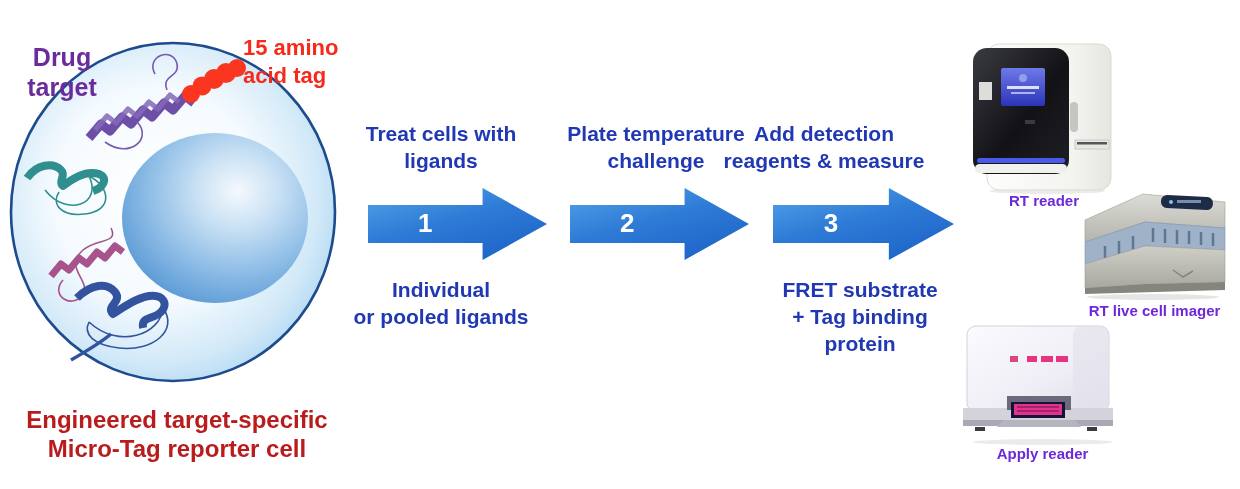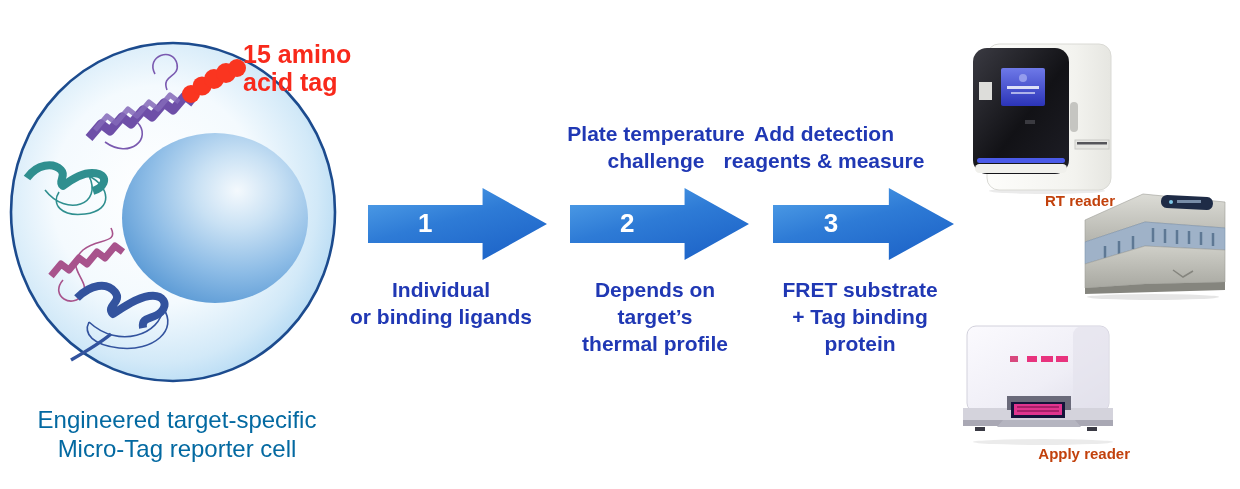--- a/index.html
+++ b/index.html
@@ -9,26 +9,26 @@
   }
   .abs{position:absolute;}
   .prewrap{white-space:pre-line;}
 
   
   .drug-label{
     left:12px;top:42px;width:100px;
     color:#6A2C9B;font-size:25px;font-weight:700;line-height:30px;text-align:center;
   }
   .tag-label{
-    left:243px;top:40px;width:110px;
-    color:#F8291B;font-size:25px;font-weight:700;line-height:28px;text-align:left;
+    left:243px;top:34px;width:110px;
+    color:#F8291B;font-size:22px;font-weight:700;line-height:28px;text-align:left;
   }
   .cell-caption{
     left:18px;top:405px;width:318px;
-    color:#0369a1;font-size:24px;font-weight:400;line-height:29px;text-align:center;
+    color:#b91c1c;font-size:24px;font-weight:700;line-height:29px;text-align:center;
   }
 
   
   .step-top,.step-bottom{
     color:#2038B4;font-size:21px;font-weight:600;line-height:27px;text-align:center;
   }
   .step-top{top:120px;width:220px;}
   .step-bottom{top:276px;width:240px;}
 
   
@@ -38,21 +38,21 @@
     clip-path:polygon(0% 23.5%,64% 23.5%,64% 0%,100% 50%,64% 100%,64% 76.5%,0% 76.5%);
   }
   .arrow-num{
     position:absolute;left:0;top:23.5%;height:53%;width:64%;
     display:flex;align-items:center;justify-content:center;
     color:#ffffff;font-size:26px;font-weight:700;
   }
 
   
   .inst-label{
-    color:#c2410c;font-size:15px;font-weight:700;text-align:right;
+    color:#6d28d9;font-size:15px;font-weight:700;text-align:center;
   }
 </style>
 </head>
 <body>
 
 <div class="canvas">
 
   <svg class="abs" style="left:5px;top:30px;" width="340" height="360" viewBox="0 0 340 360">
     <defs>
       <radialGradient id="gCell" cx="45%" cy="45%" r="62%">
@@ -99,39 +99,40 @@
       <path d="M 58 250 c -14 16 10 30 20 14 c 8 -14 -20 -26 0 -44 c 14 -12 36 -6 28 -22" stroke="#A8538C" stroke-width="1.6"></path>
     </g>
 
     <g fill="none" stroke-linejoin="round">
       <path d="M 72 268 c 14 -14 30 -16 38 -6 c 8 10 -10 14 -2 22 c 12 -8 24 -16 36 -18 c 14 -2 20 8 12 16 c -8 8 -20 4 -18 16" stroke="#33539E" stroke-width="8"></path>
       <path d="M 84 292 c 30 28 72 12 74 -14 c 16 22 -10 44 -44 40 c -26 -3 -36 -14 -30 -26" stroke="#33539E" stroke-width="1.6"></path>
       <path d="M 66 330 c 14 -8 28 -16 40 -26" stroke="#33539E" stroke-width="3.5"></path>
     </g>
   </svg>
 
+  <div class="abs drug-label prewrap">Drug
+target</div>
   <div class="abs tag-label prewrap">15 amino
 acid tag</div>
   <div class="abs cell-caption prewrap">Engineered target-specific
 Micro-Tag reporter cell</div>
 
+  <div class="abs step-top prewrap" style="left:331px;">Treat cells with
+ligands</div>
   <div class="abs arrow" style="left:368px;top:188px;width:179px;">
     <span class="arrow-num">1</span>
   </div>
   <div class="abs step-bottom prewrap" style="left:321px;">Individual
-or binding ligands</div>
+or pooled ligands</div>
 
   <div class="abs step-top prewrap" style="left:546px;">Plate temperature
 challenge</div>
   <div class="abs arrow" style="left:570px;top:188px;width:179px;">
     <span class="arrow-num">2</span>
   </div>
-  <div class="abs step-bottom prewrap" style="left:535px;">Depends on
-target’s
-thermal profile</div>
 
   <div class="abs step-top prewrap" style="left:714px;">Add detection
 reagents &amp; measure</div>
   <div class="abs arrow" style="left:773px;top:188px;width:181px;">
     <span class="arrow-num">3</span>
   </div>
   <div class="abs step-bottom prewrap" style="left:740px;">FRET substrate
 + Tag binding
 protein</div>
 
@@ -199,20 +200,21 @@
       <line x1="30" y1="60" x2="30" y2="72"></line>
         <line x1="44" y1="55" x2="44" y2="68"></line>
         <line x1="58" y1="50" x2="58" y2="63"></line>
     </g>
 
     <path d="M10 78 L70 60 L150 64 L150 96 L70 98 L10 102 Z" fill="url(#lcLow)" stroke="#9E9E97" stroke-width="0.6"></path>
     <path d="M98 84 l10 7 10 -6" fill="none" stroke="#85857E" stroke-width="1.5"></path>
 
     <path d="M10 102 L70 98 L150 96 L150 104 L10 108 Z" fill="#85857E"></path>
   </svg>
+  <div class="abs inst-label" style="left:1072px;top:302px;width:165px;">RT live cell imager</div>
 
   <svg class="abs" style="left:955px;top:320px;" width="175" height="128" viewBox="0 0 175 128">
     <defs>
       <linearGradient id="prBody" x1="0" y1="0" x2="1" y2="1">
         <stop offset="0%" stop-color="#FBFAFE"></stop>
         <stop offset="60%" stop-color="#EFEEF6"></stop>
         <stop offset="100%" stop-color="#DEDDE9"></stop>
       </linearGradient>
     </defs>
     <ellipse cx="88" cy="122" rx="70" ry="3" fill="#000000" opacity="0.08"></ellipse>

